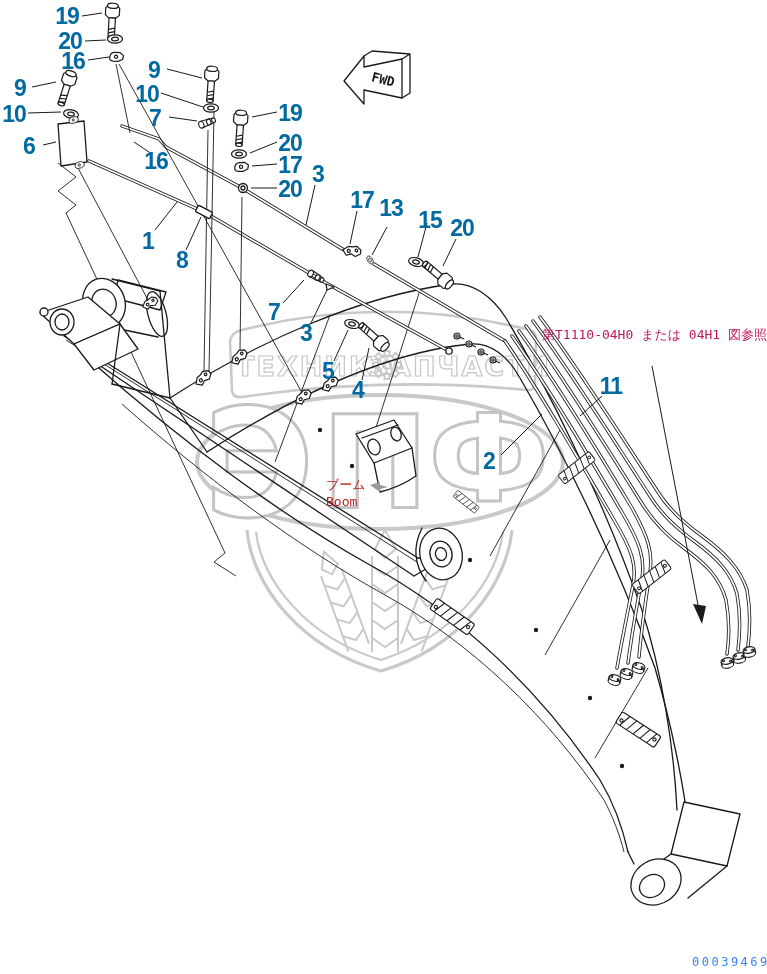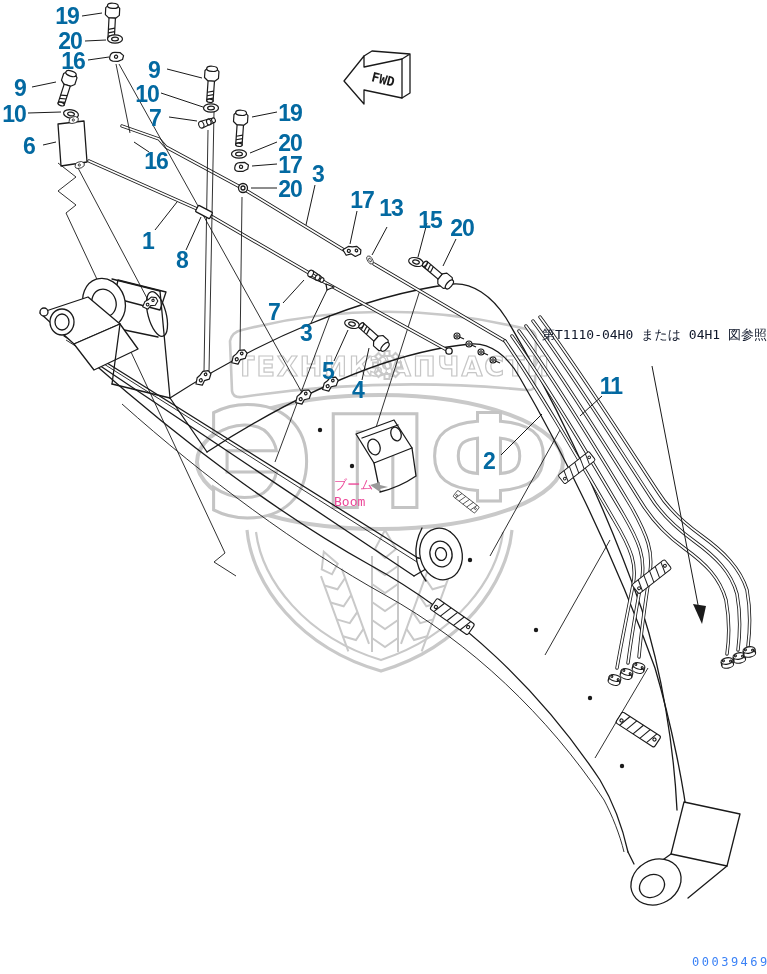--- a/index.html
+++ b/index.html
@@ -18,23 +18,23 @@
   .wm{stroke:#c9c9c9;fill:none;}
   .wmtxt{fill:#ffffff;stroke:#c6c6c6;stroke-width:1.2;
          font-family:"DejaVu Sans",sans-serif;font-weight:bold;letter-spacing:2px;}
   .wmbig{fill:#ffffff;stroke:#c4c4c4;stroke-width:3;
          font-family:"DejaVu Sans",sans-serif;font-weight:bold;}
   
   .co{position:absolute;transform:translate(-50%,-50%);
       font:700 23px "Liberation Sans",sans-serif;color:#0369a1;letter-spacing:-1px;
       white-space:nowrap;}
   .note{position:absolute;left:542px;top:326px;
-        font:13px "DejaVu Sans Mono",monospace;color:#0f172a;line-height:17px;white-space:nowrap;}
+        font:13px "DejaVu Sans Mono",monospace;color:#be185d;line-height:17px;white-space:nowrap;}
   .boomlbl{position:absolute;left:326px;top:476px;
-        font:13px "DejaVu Sans Mono",monospace;color:#ec4899;line-height:17px;white-space:nowrap;margin-left:8px;}
+        font:13px "DejaVu Sans Mono",monospace;color:#b91c1c;line-height:17px;white-space:nowrap;}
   .docnum{position:absolute;left:692px;top:955px;
         font:12px "DejaVu Sans Mono",monospace;color:#3b82f6;letter-spacing:2.5px;white-space:nowrap;}
   .fwdtxt{font:bold 13px "DejaVu Sans Mono",monospace;fill:#1a1a1a;}
 </style>
 </head>
 <body>
 
 <div id="stage">
 
 <svg id="art" width="767" height="974" viewBox="0 0 767 974">

